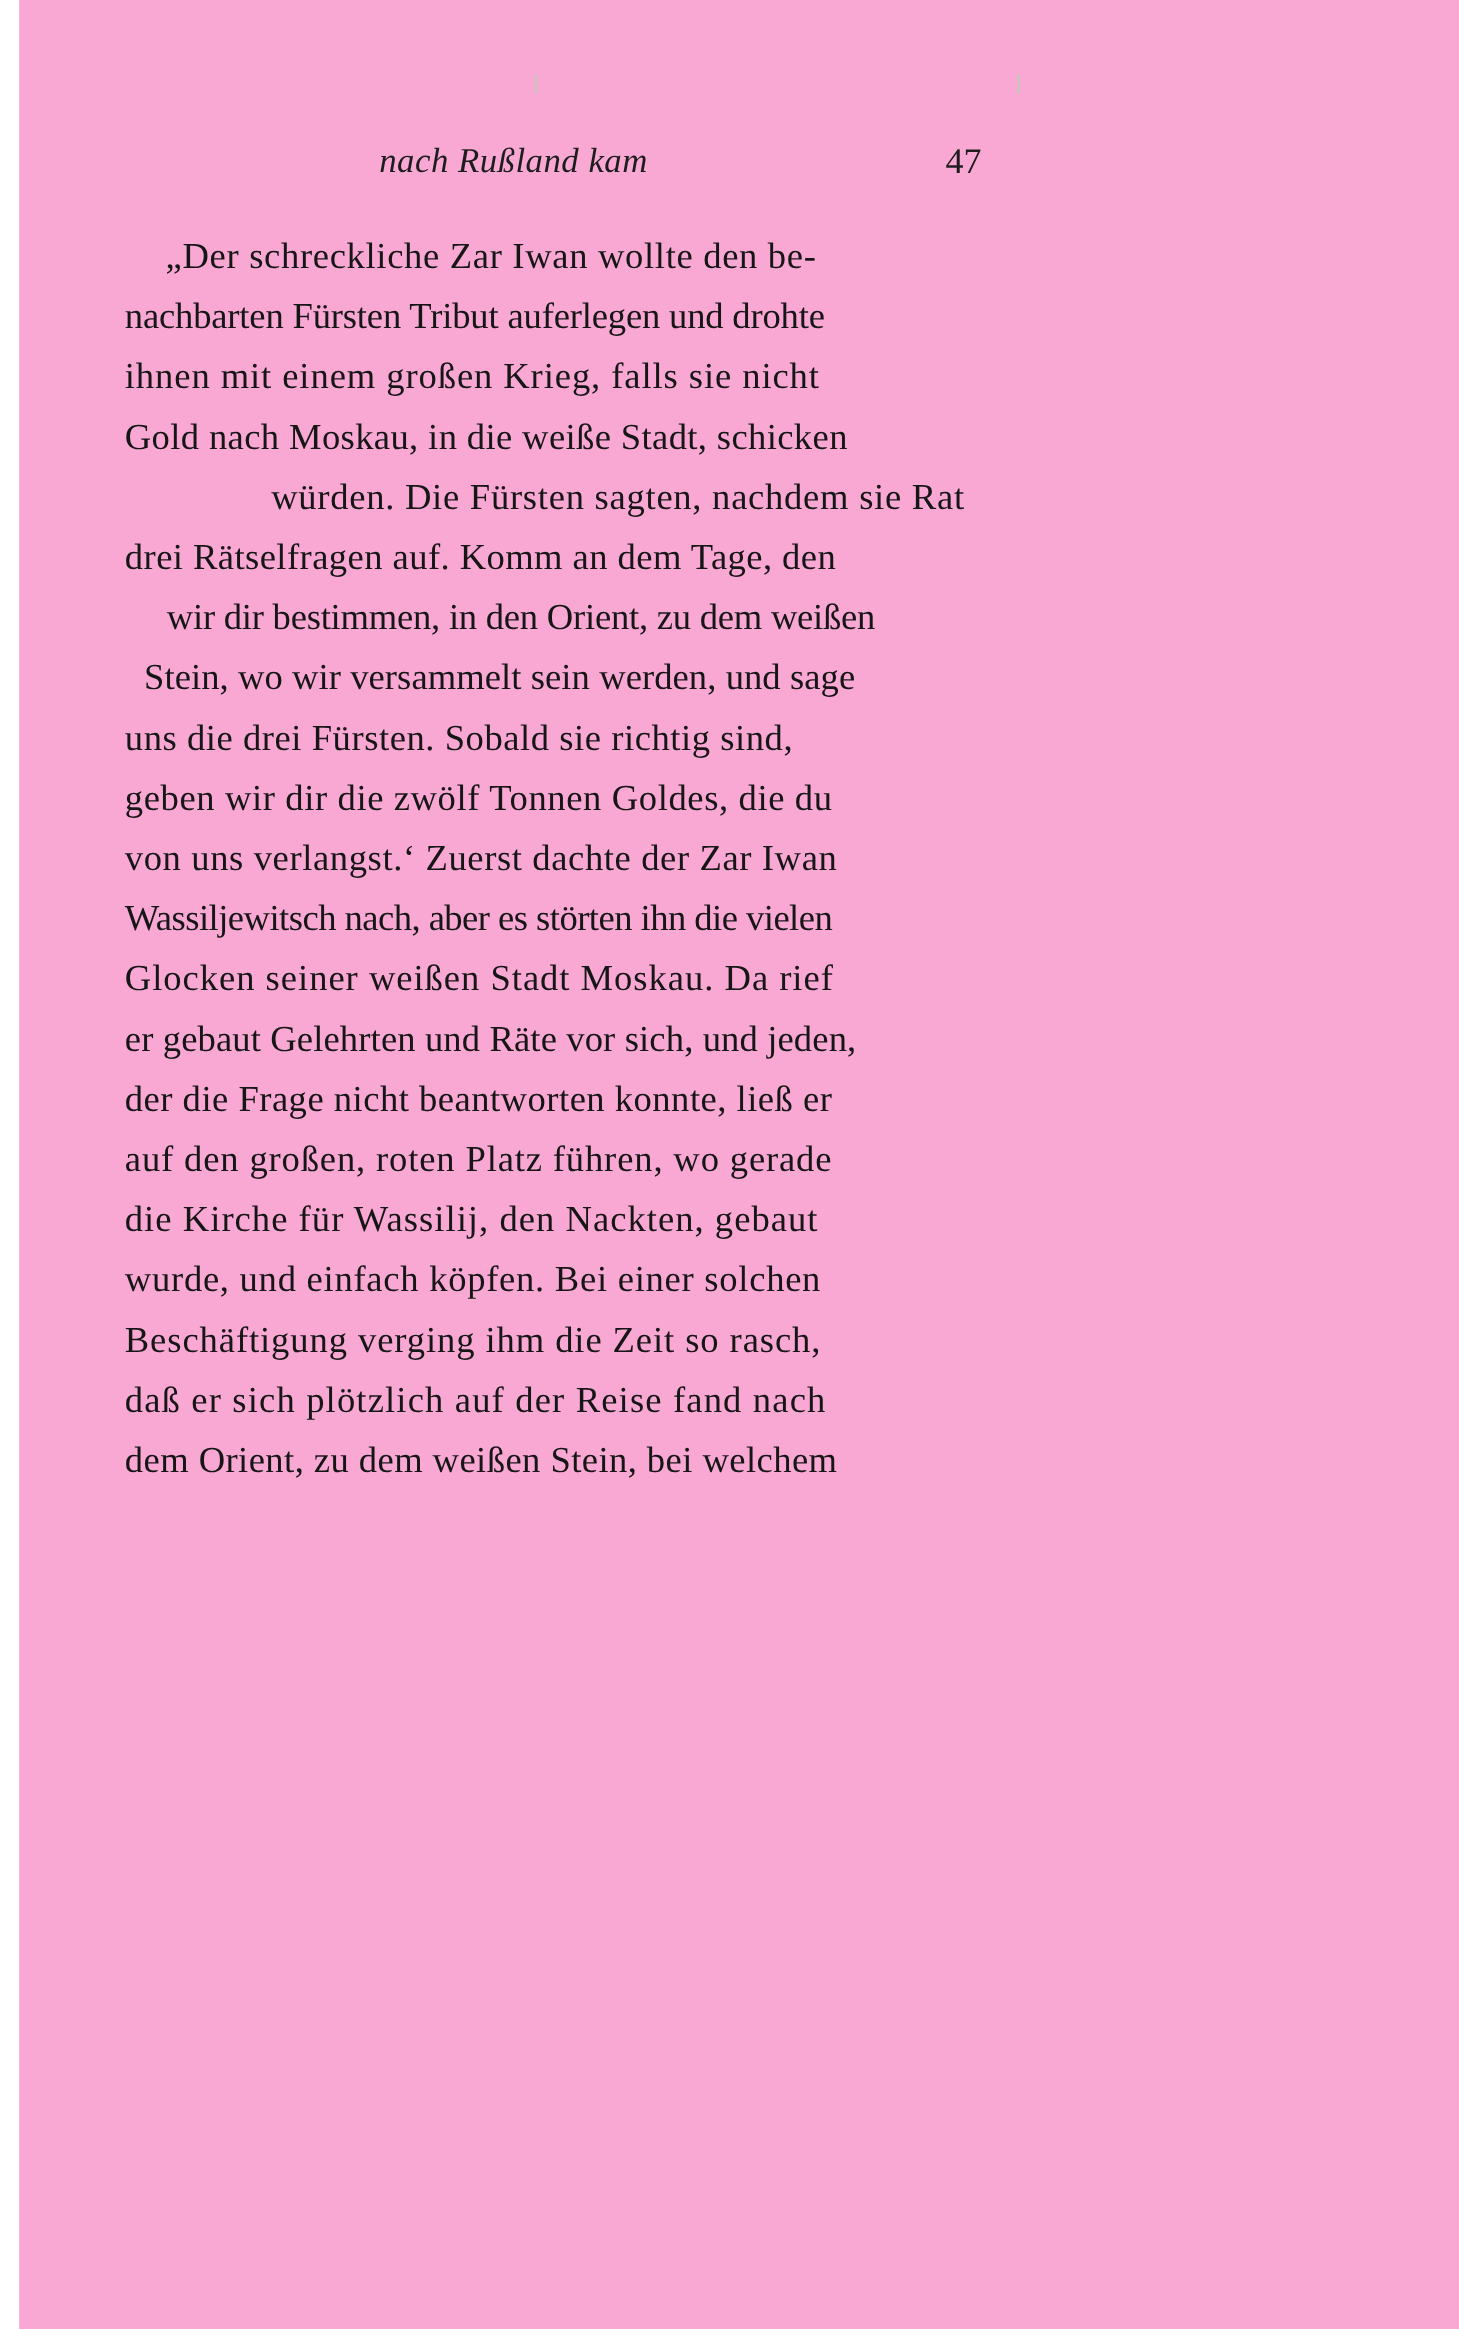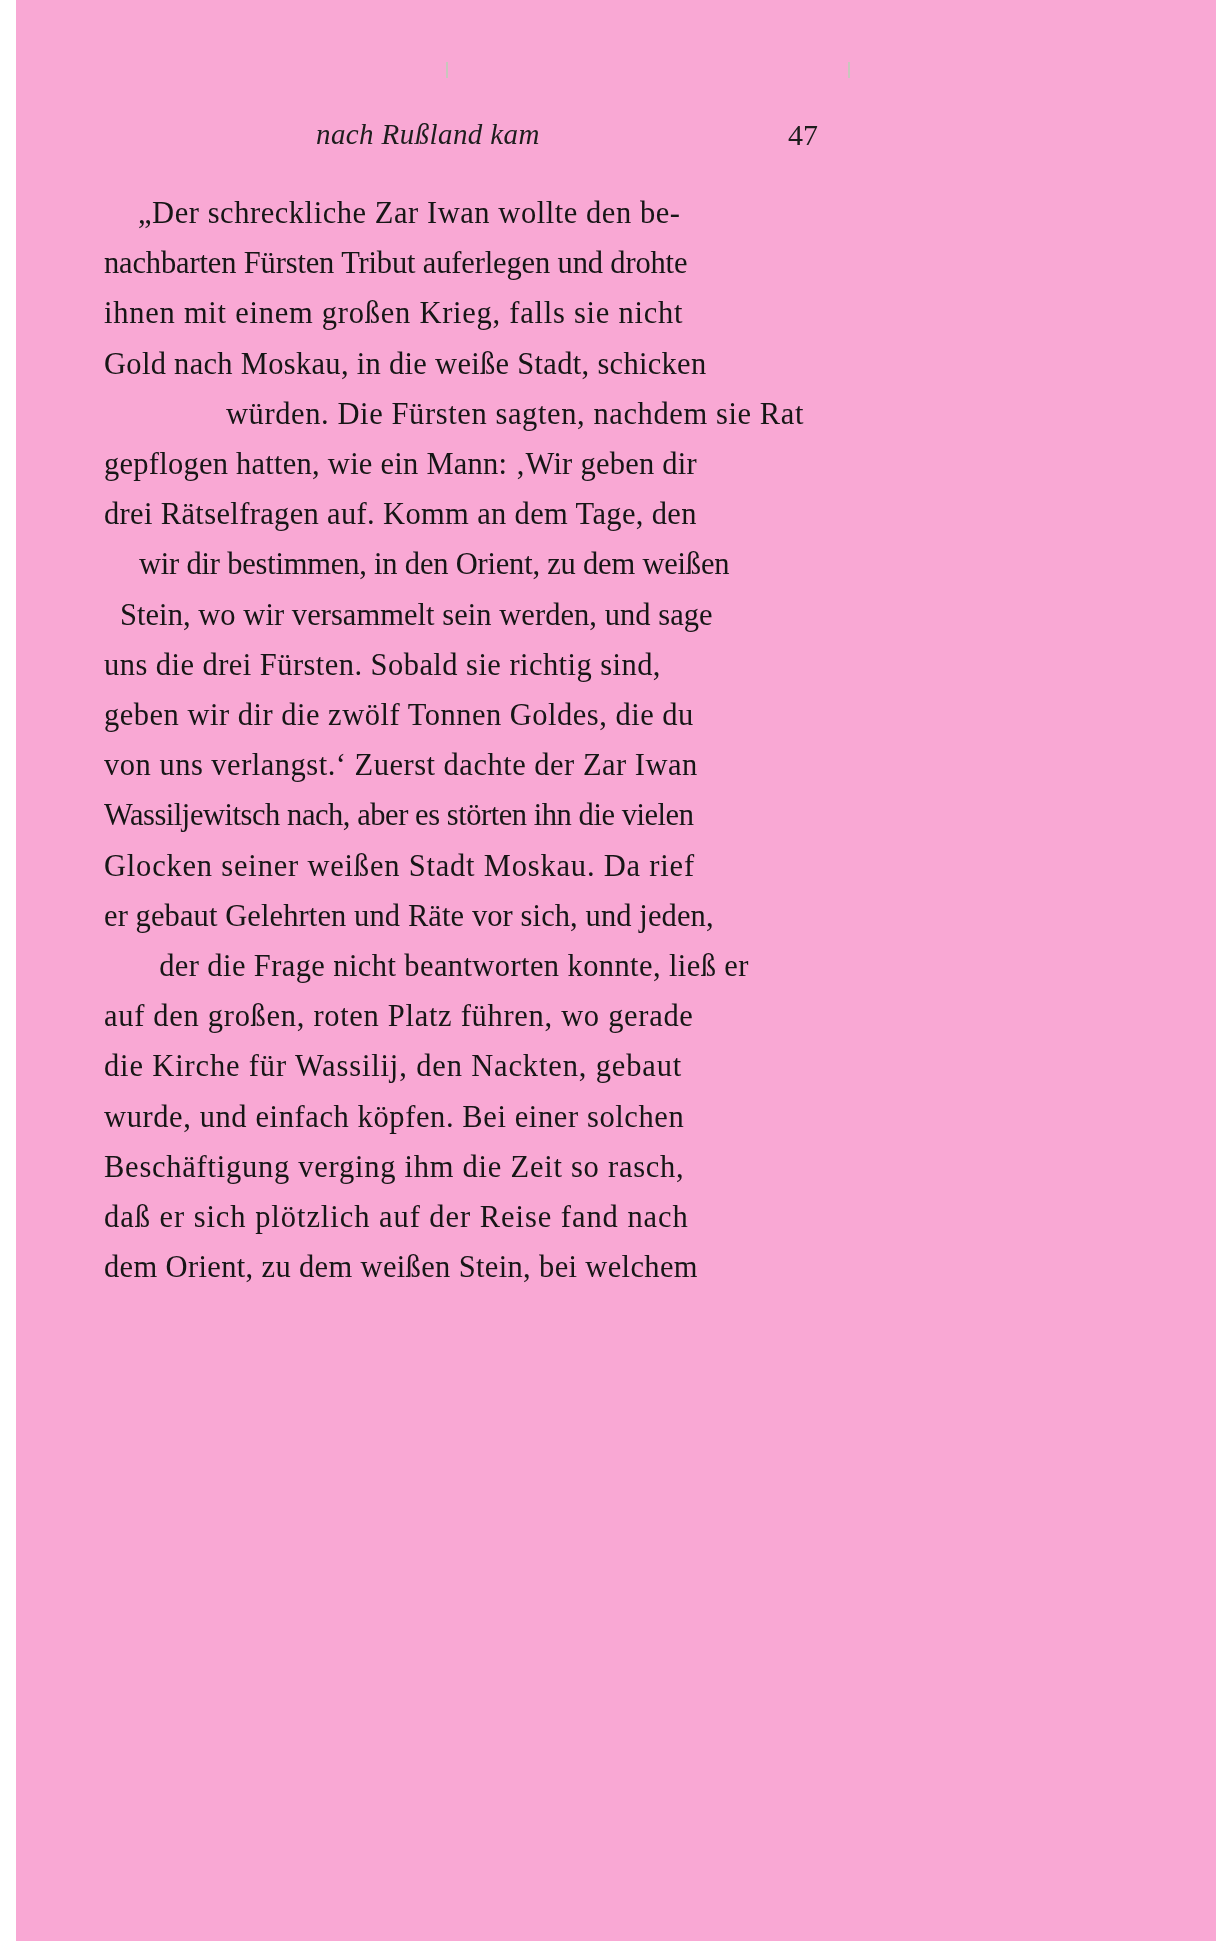--- a/index.html
+++ b/index.html
@@ -85,31 +85,30 @@
     <span class="head-title">nach Rußland kam</span>
     <span class="head-folio">47</span>
   </div>
 
   <div class="body-text">
     <span class="line" style="letter-spacing:0.55px; padding-left:34px;">„Der schreckliche Zar Iwan wollte den be-</span>
     <span class="line" style="letter-spacing:-0.15px;">nachbarten Fürsten Tribut auferlegen und drohte</span>
     <span class="line" style="letter-spacing:0.75px;">ihnen mit einem großen Krieg, falls sie nicht</span>
     <span class="line" style="letter-spacing:0.3px;">Gold nach Moskau, in die weiße Stadt, schicken</span>
     <span class="line" style="letter-spacing:0.6px;text-align:right;">würden. Die Fürsten sagten, nachdem sie Rat</span>
-    <span class="line" style="letter-spacing:0.25px;">gepflogen hatten, wie ein Mann: ‚Wir geben dir</span>
     <span class="line" style="letter-spacing:0.35px;">drei Rätselfragen auf. Komm an dem Tage, den</span>
     <span class="line" style="letter-spacing:-0.2px;margin-left:35px;">wir dir bestimmen, in den Orient, zu dem weißen</span>
     <span class="line" style="letter-spacing:0.05px;margin-left:16px;">Stein, wo wir versammelt sein werden, und sage</span>
     <span class="line" style="letter-spacing:0.45px;">uns die drei Fürsten. Sobald sie richtig sind,</span>
     <span class="line" style="letter-spacing:0.5px;">geben wir dir die zwölf Tonnen Goldes, die du</span>
     <span class="line" style="letter-spacing:0.5px;">von uns verlangst.‘ Zuerst dachte der Zar Iwan</span>
     <span class="line" style="letter-spacing:-0.45px;">Wassiljewitsch nach, aber es störten ihn die vielen</span>
     <span class="line" style="letter-spacing:0.8px;">Glocken seiner weißen Stadt Moskau. Da rief</span>
     <span class="line" style="letter-spacing:0.1px;">er gebaut Gelehrten und Räte vor sich, und jeden,</span>
-    <span class="line" style="letter-spacing:0.4px;text-align:center;">der die Frage nicht beantworten konnte, ließ er</span>
+    <span class="line" style="letter-spacing:0.4px;">der die Frage nicht beantworten konnte, ließ er</span>
     <span class="line" style="letter-spacing:0.7px;">auf den großen, roten Platz führen, wo gerade</span>
     <span class="line" style="letter-spacing:0.85px;">die Kirche für Wassilij, den Nackten, gebaut</span>
     <span class="line" style="letter-spacing:0.6px;">wurde, und einfach köpfen. Bei einer solchen</span>
     <span class="line" style="letter-spacing:0.75px;">Beschäftigung verging ihm die Zeit so rasch,</span>
     <span class="line" style="letter-spacing:0.95px;">daß er sich plötzlich auf der Reise fand nach</span>
     <span class="line" style="letter-spacing:0.35px;">dem Orient, zu dem weißen Stein, bei welchem</span>
   </div>
 
 </div>
 

